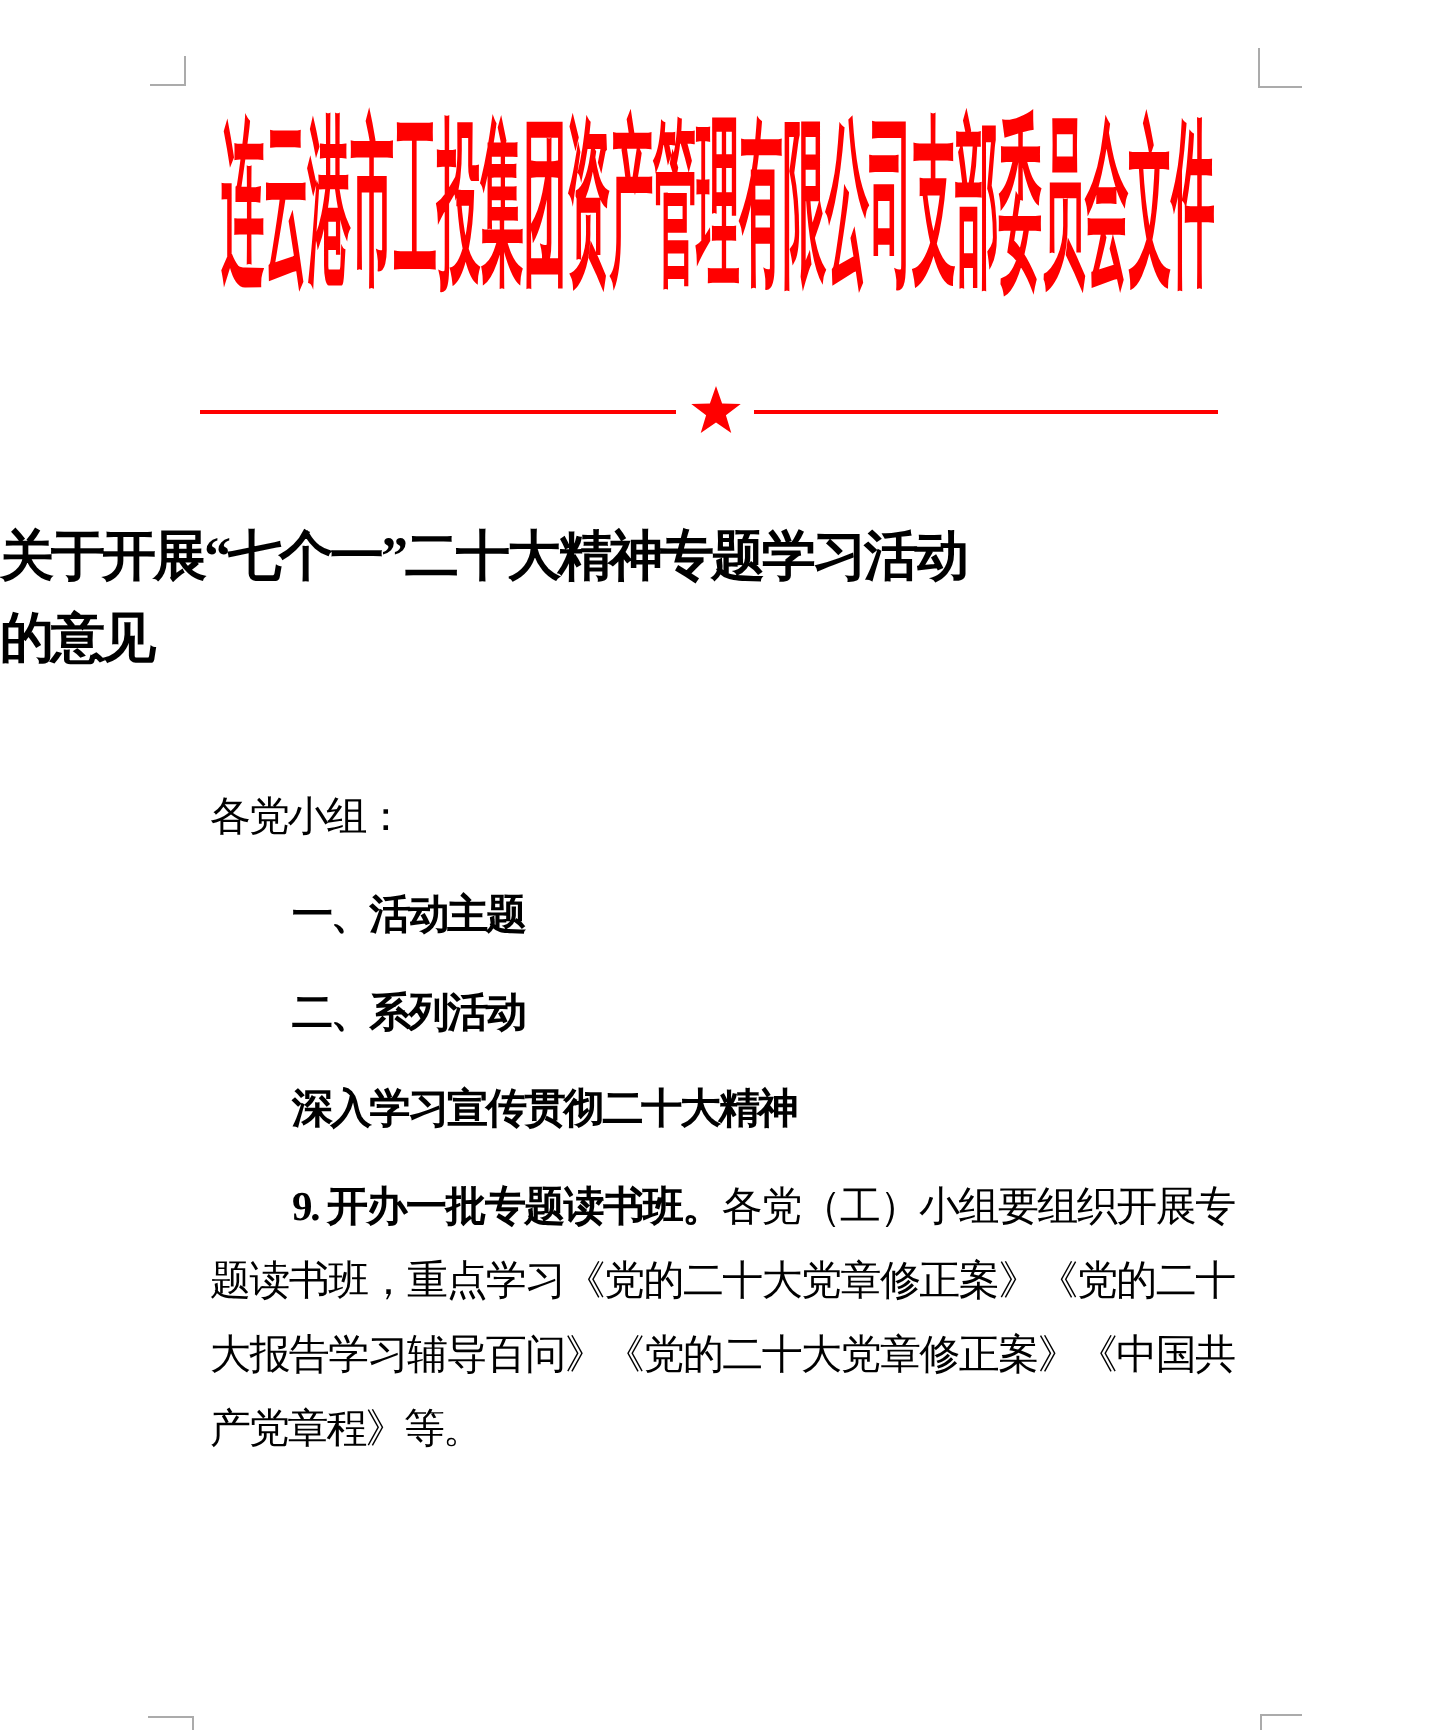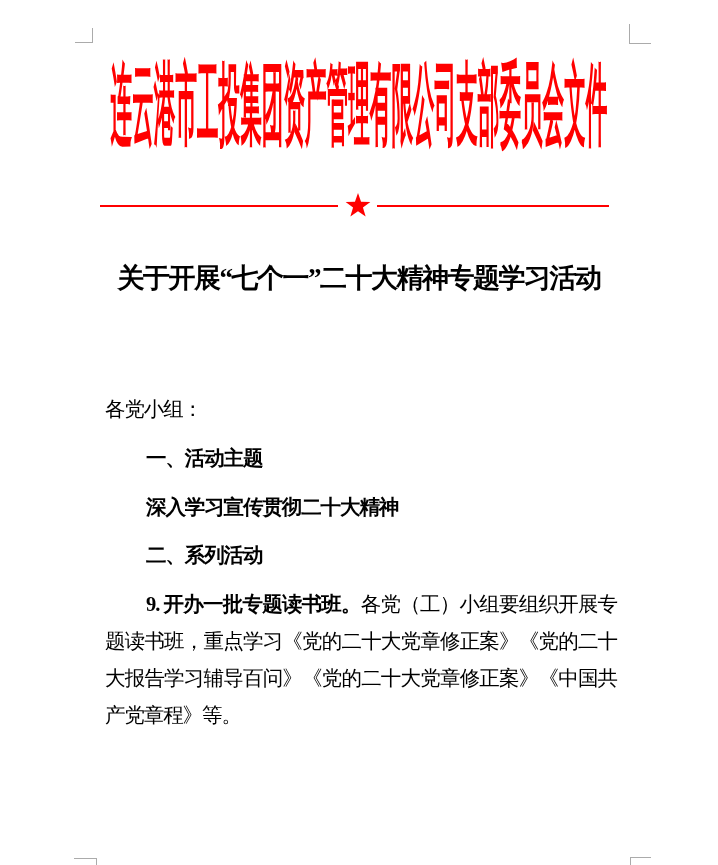--- a/index.html
+++ b/index.html
@@ -45,21 +45,21 @@
   .divider { position: absolute; left: 0; top: 192px; width: 718px; height: 32px; }
   .divider .line { position: absolute; top: 13px; height: 2px; background: #ff0000; }
   .divider .line-left  { left: 100px; width: 238px; }
   .divider .line-right { left: 377px; width: 232px; }
   .divider .star { position: absolute; left: 345px; top: 1px; width: 26px; height: 26px; }
 
   
   .doc-title {
     position: absolute;
     left: 0; right: 0; top: 258px;
-    text-align: center;
+    text-align: left;
     color: #000000;
     font-weight: bold;
     font-size: 27px;
     letter-spacing: -1.5px;
     line-height: 41px;
   }
 
   
   .doc-body {
     position: absolute;
@@ -89,23 +89,24 @@
   <div class="divider">
     <div class="line line-left"></div>
     <svg class="star" viewBox="0 0 26 26" xmlns="http://www.w3.org/2000/svg">
       <polygon fill="#ff0000" points="13,0 16.06,8.79 25.36,8.98 17.95,14.61 20.64,23.52 13,18.2 5.36,23.52 8.05,14.61 0.64,8.98 9.94,8.79"></polygon>
     </svg>
     <div class="line line-right"></div>
   </div>
 
   <div class="doc-title">
     <div>关于开展“七个一”二十大精神专题学习活动</div>
+    <div>的意见</div>
   </div>
 
   <div class="doc-body">
     <p>各党小组：</p>
     <p class="indent bold">一、活动主题</p>
+    <p class="indent bold">二、系列活动</p>
     <p class="indent bold">深入学习宣传贯彻二十大精神</p>
-    <p class="indent bold">二、系列活动</p>
     <p class="indent"><span class="bold">9. 开办一批专题读书班。</span><span>各党（工）小组要组织开展专题读书班，重点学习《党的二十大党章修正案》《党的二十大报告学习辅导百问》《党的二十大党章修正案》《中国共产党章程》等。</span></p>
   </div>
 
 </div>
 
 </body></html>

